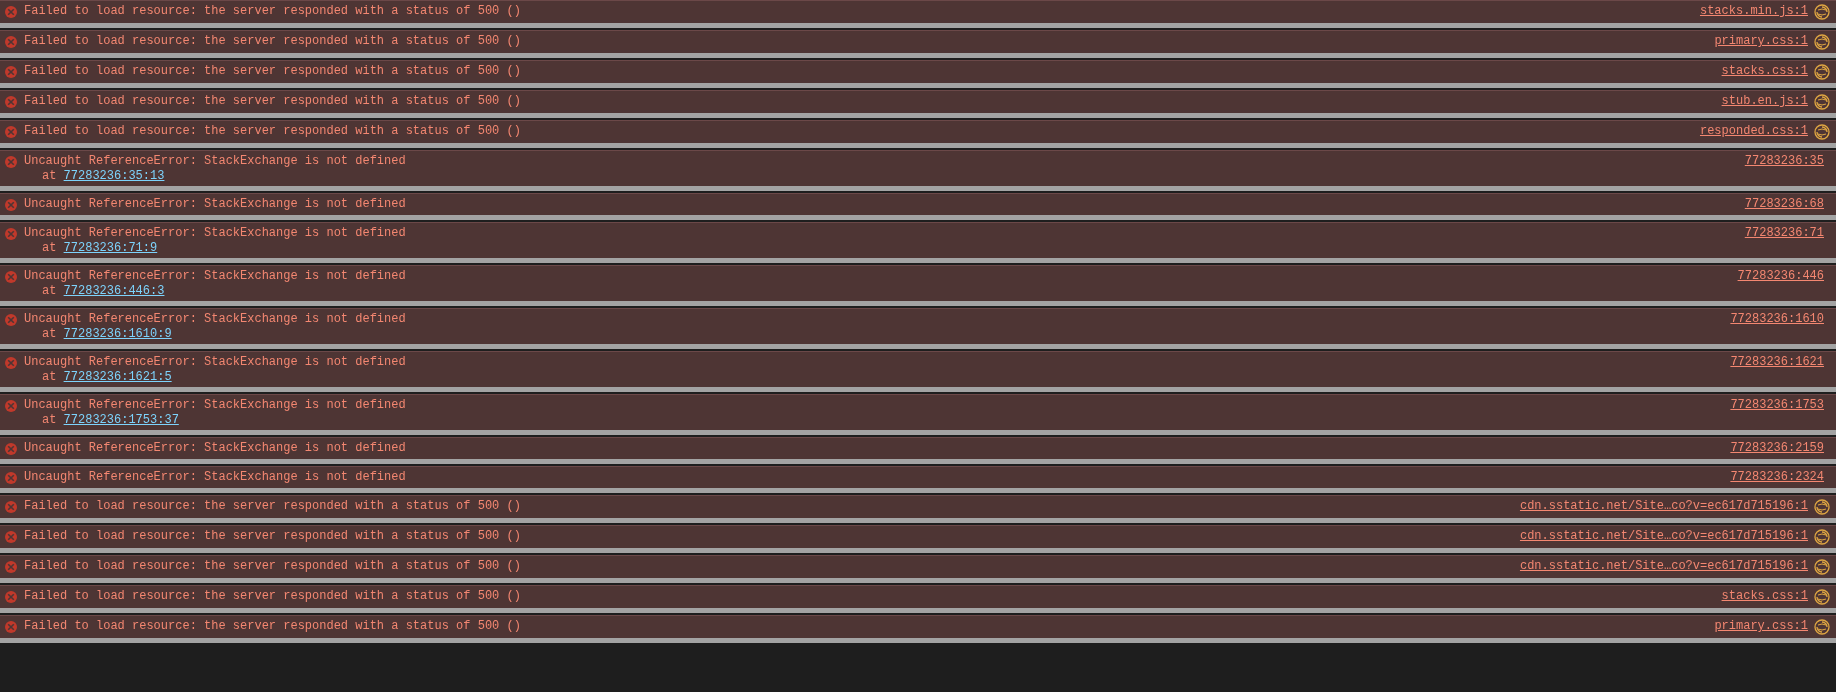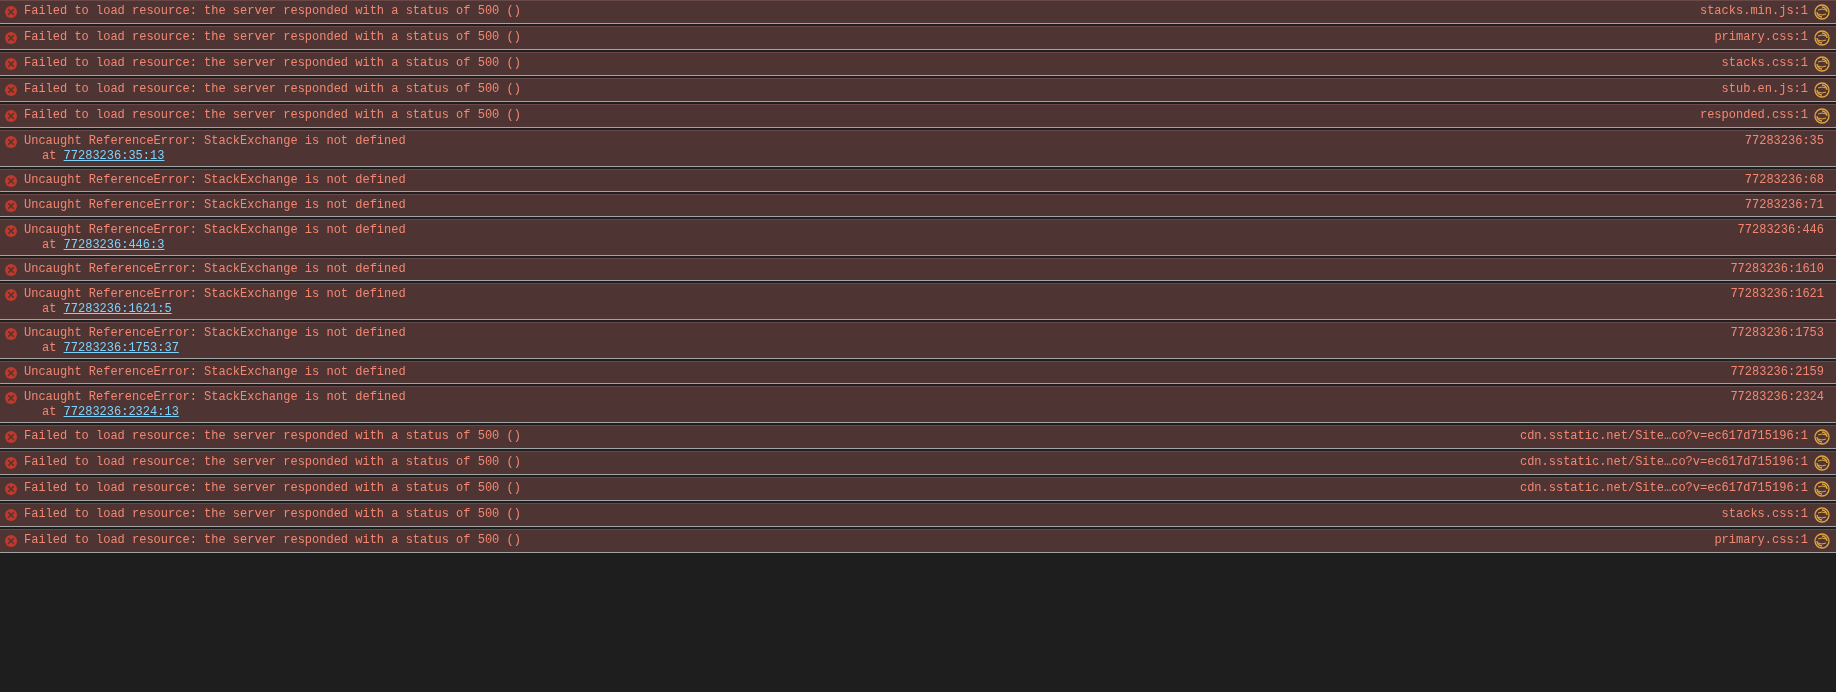--- a/index.html
+++ b/index.html
@@ -7,21 +7,21 @@
   background: #1e1e1e;
   font-family: Consolas, 'Courier New', monospace;
   font-size: 12px;
   width: 1836px;
   overflow-x: hidden;
 }
 .console { width: 100%; }
 .row {
   background: #4e3534;
   border-top: 1px solid #6b4848;
-  border-bottom: 1px solid #a3a3a3;
+  border-bottom: 5px solid #a3a3a3;
   color: #f48771;
   padding: 3px 6px 3px 4px;
   display: flex;
   align-items: flex-start;
   min-height: 22px;
   position: relative;
 }
 .gap {
   height: 2px;
   background: #1e1e1e;
@@ -45,20 +45,21 @@
   white-space: pre;
 }
 .stack-link {
   text-decoration: underline;
   color: #7dd3fc;
   cursor: pointer;
 }
 .src {
   flex: 0 0 auto;
   text-align: center;
+  text-decoration: underline;
   color: #f48771;
   cursor: pointer;
   margin-right: 6px;
 }
 .vm-badge {
   flex: 0 0 auto;
   width: 16px;
   height: 16px;
   display: inline-flex;
   align-items: center;
@@ -205,20 +206,21 @@
         <span class="icon">
           <svg width="14" height="14" viewBox="0 0 14 14">
             <circle cx="7" cy="7" r="6" fill="#c0392b"></circle>
             <line x1="4.2" y1="4.2" x2="9.8" y2="9.8" stroke="#4e3534" stroke-width="1.6"></line>
             <line x1="9.8" y1="4.2" x2="4.2" y2="9.8" stroke="#4e3534" stroke-width="1.6"></line>
           </svg>
         </span>
         <span class="msg">Uncaught ReferenceError: StackExchange is not defined</span>
         <span class="src">77283236:71</span>
       </div>
+      <div class="stack"><span>at </span><span class="stack-link">77283236:71:9</span></div>
     </div>
     <div class="gap"></div>
     <div class="row multi">
       <div class="top">
         <span class="icon">
           <svg width="14" height="14" viewBox="0 0 14 14">
             <circle cx="7" cy="7" r="6" fill="#c0392b"></circle>
             <line x1="4.2" y1="4.2" x2="9.8" y2="9.8" stroke="#4e3534" stroke-width="1.6"></line>
             <line x1="9.8" y1="4.2" x2="4.2" y2="9.8" stroke="#4e3534" stroke-width="1.6"></line>
           </svg>
@@ -234,20 +236,21 @@
         <span class="icon">
           <svg width="14" height="14" viewBox="0 0 14 14">
             <circle cx="7" cy="7" r="6" fill="#c0392b"></circle>
             <line x1="4.2" y1="4.2" x2="9.8" y2="9.8" stroke="#4e3534" stroke-width="1.6"></line>
             <line x1="9.8" y1="4.2" x2="4.2" y2="9.8" stroke="#4e3534" stroke-width="1.6"></line>
           </svg>
         </span>
         <span class="msg">Uncaught ReferenceError: StackExchange is not defined</span>
         <span class="src">77283236:1610</span>
       </div>
+      <div class="stack"><span>at </span><span class="stack-link">77283236:1610:9</span></div>
     </div>
     <div class="gap"></div>
     <div class="row multi">
       <div class="top">
         <span class="icon">
           <svg width="14" height="14" viewBox="0 0 14 14">
             <circle cx="7" cy="7" r="6" fill="#c0392b"></circle>
             <line x1="4.2" y1="4.2" x2="9.8" y2="9.8" stroke="#4e3534" stroke-width="1.6"></line>
             <line x1="9.8" y1="4.2" x2="4.2" y2="9.8" stroke="#4e3534" stroke-width="1.6"></line>
           </svg>
@@ -292,21 +295,20 @@
         <span class="icon">
           <svg width="14" height="14" viewBox="0 0 14 14">
             <circle cx="7" cy="7" r="6" fill="#c0392b"></circle>
             <line x1="4.2" y1="4.2" x2="9.8" y2="9.8" stroke="#4e3534" stroke-width="1.6"></line>
             <line x1="9.8" y1="4.2" x2="4.2" y2="9.8" stroke="#4e3534" stroke-width="1.6"></line>
           </svg>
         </span>
         <span class="msg">Uncaught ReferenceError: StackExchange is not defined</span>
         <span class="src">77283236:2324</span>
       </div>
-      <div class="stack"><span>at </span><span class="stack-link">77283236:2324:13</span></div>
     </div>
     <div class="gap"></div>
     <div class="row">
       <span class="icon">
         <svg width="14" height="14" viewBox="0 0 14 14">
           <circle cx="7" cy="7" r="6" fill="#c0392b"></circle>
           <line x1="4.2" y1="4.2" x2="9.8" y2="9.8" stroke="#4e3534" stroke-width="1.6"></line>
           <line x1="9.8" y1="4.2" x2="4.2" y2="9.8" stroke="#4e3534" stroke-width="1.6"></line>
         </svg>
       </span>

